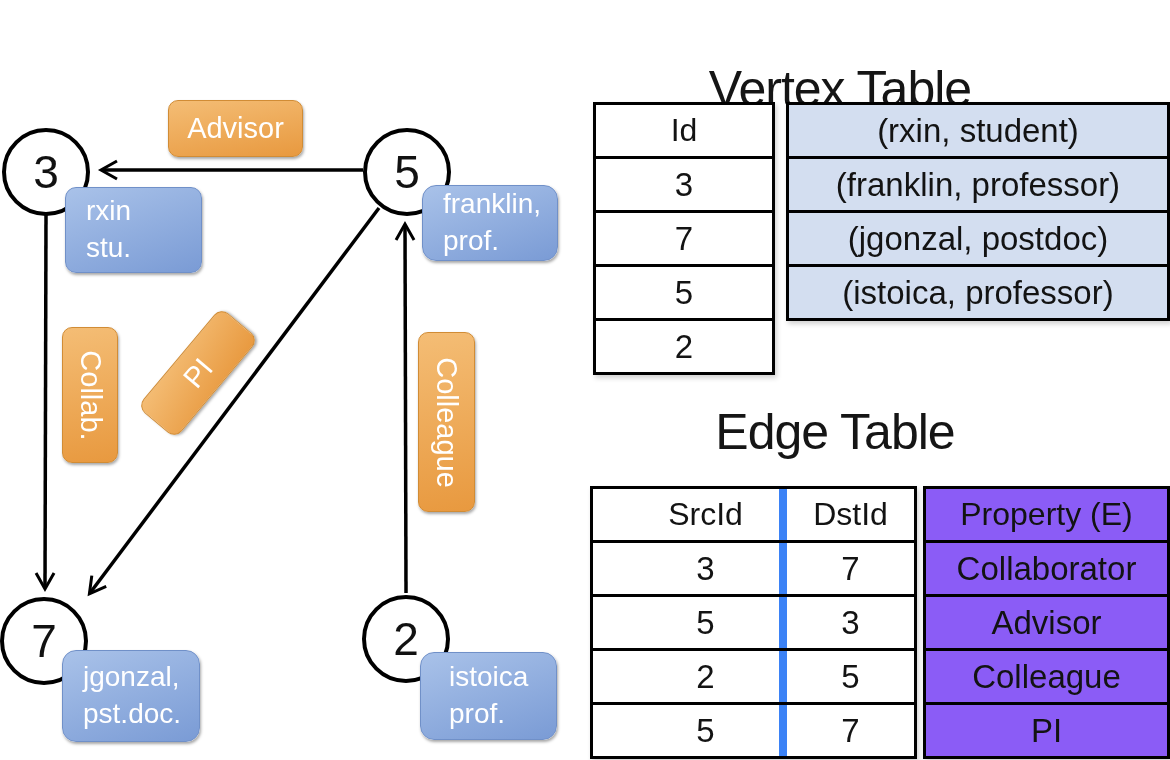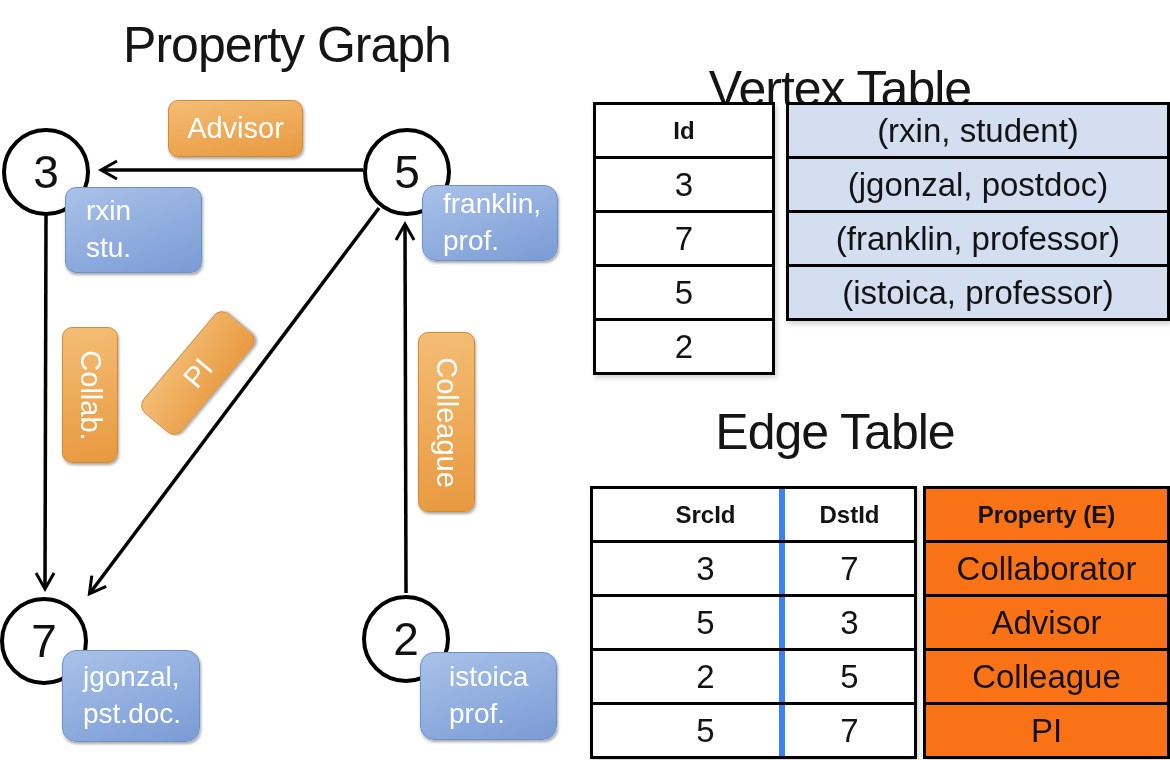--- a/index.html
+++ b/index.html
@@ -41,32 +41,31 @@
   .tbox {
     position:absolute; box-sizing:border-box; border:3px solid #000;
     background:#fff; box-shadow:2px 3px 5px rgba(0,0,0,.18);
   }
   .trow { height:51px; display:flex; }
   .trow + .trow { border-top:3px solid #000; }
   .tcell {
     flex:1; display:flex; align-items:center; justify-content:center;
     font-size:33px; color:#131313;
   }
-  .tcell + .tcell { border-left:6px solid #3b82f6; }
-  .th .tcell { font-size:24px; font-weight:bold; }
+  .tcell + .tcell { border-left:8px solid #3b82f6; }
+  .th .tcell { font-size:32px; font-weight:normal; }
   .vprop { background:#d3def0; }
-  .eprop { background:#f97316; }
+  .eprop { background:#8b5cf6; }
   .c-src { flex:0 0 147px;padding-left:39px; }
 </style>
 </head>
 <body>
 
 <div id="canvas">
 
-  <div class="title" style="left:40px; top:16px; width:494px;">Property Graph</div>
 
   <div class="node" style="left:2px; top:128px;">
     <span>3</span>
   </div>
   <div class="node" style="left:363px; top:128px;">
     <span>5</span>
   </div>
   <div class="node" style="left:0px; top:597px;">
     <span>7</span>
   </div>
@@ -126,24 +125,24 @@
     <div class="trow">
         <div class="tcell">2</div>
       </div>
   </div>
 
   <div class="tbox vprop" style="left:786px; top:102px; width:384px;">
     <div class="trow">
         <div class="tcell">(rxin, student)</div>
       </div>
     <div class="trow">
-        <div class="tcell">(jgonzal, postdoc)</div>
+        <div class="tcell">(franklin, professor)</div>
       </div>
     <div class="trow">
-        <div class="tcell">(franklin, professor)</div>
+        <div class="tcell">(jgonzal, postdoc)</div>
       </div>
     <div class="trow">
         <div class="tcell">(istoica, professor)</div>
       </div>
   </div>
 
   <div class="title" style="left:695px; top:403px; width:280px;">Edge Table</div>
 
   <div class="tbox" style="left:590px; top:486px; width:327px;">
     <div class="trow th">

